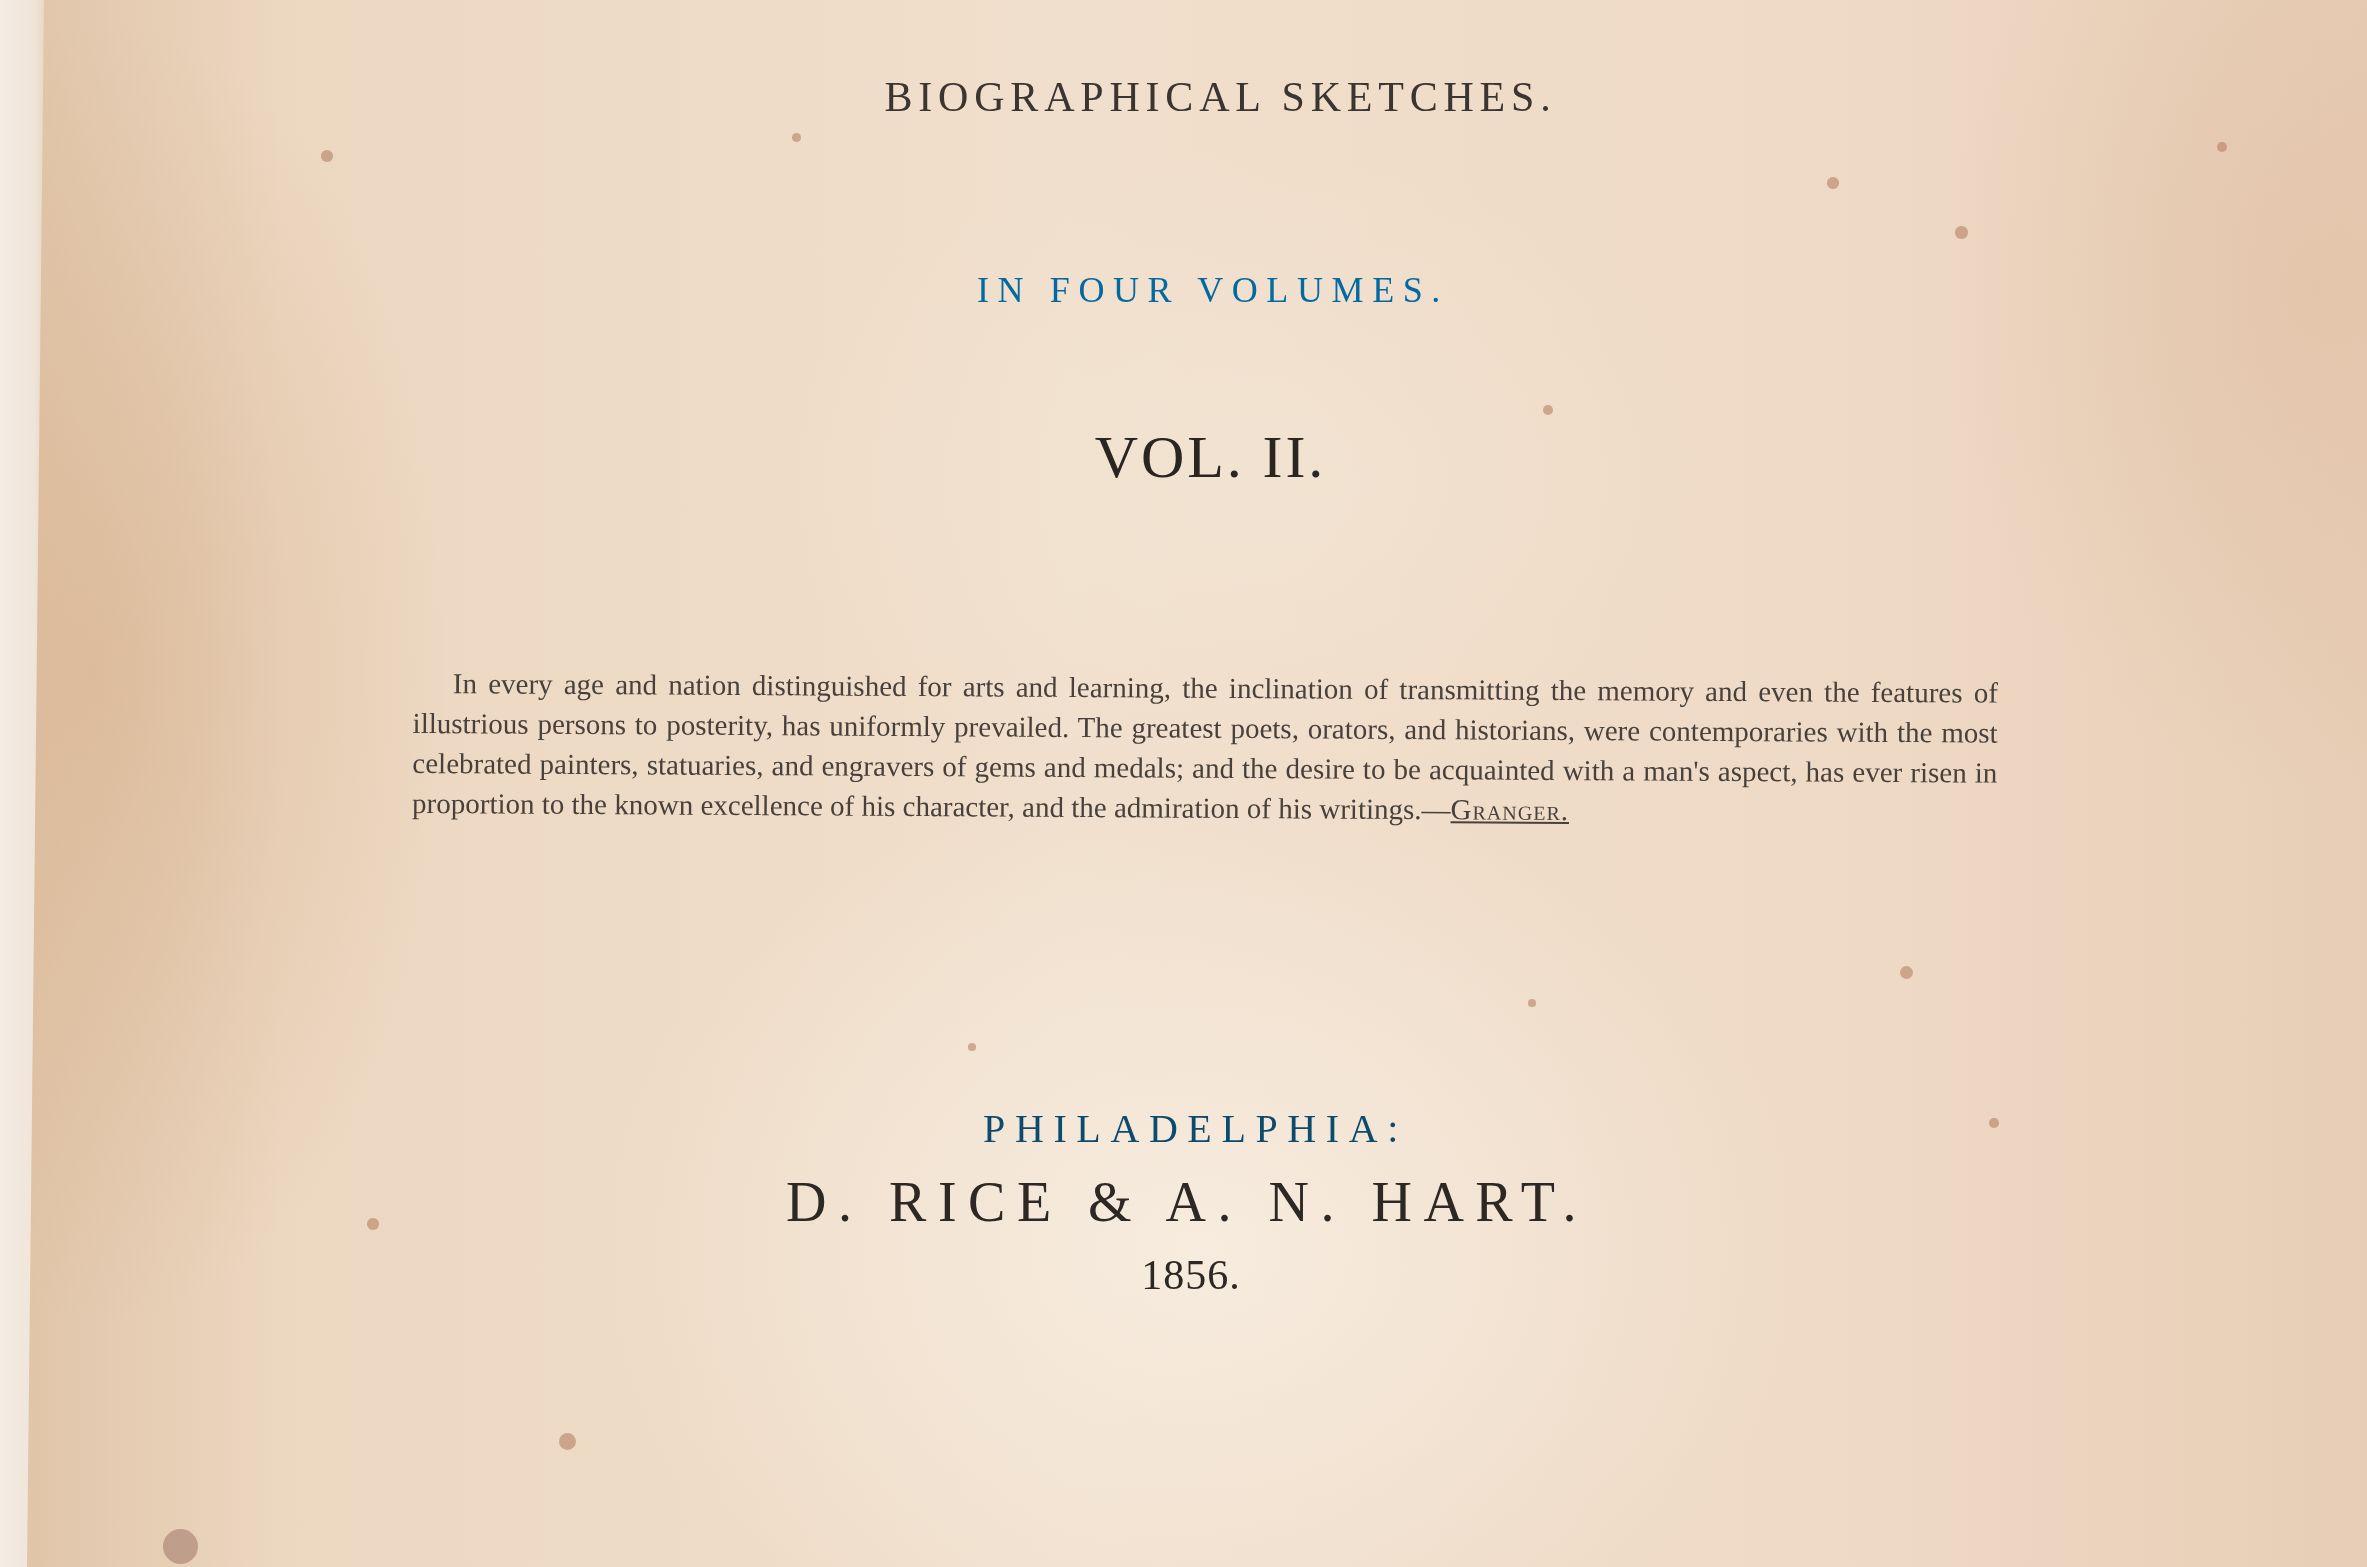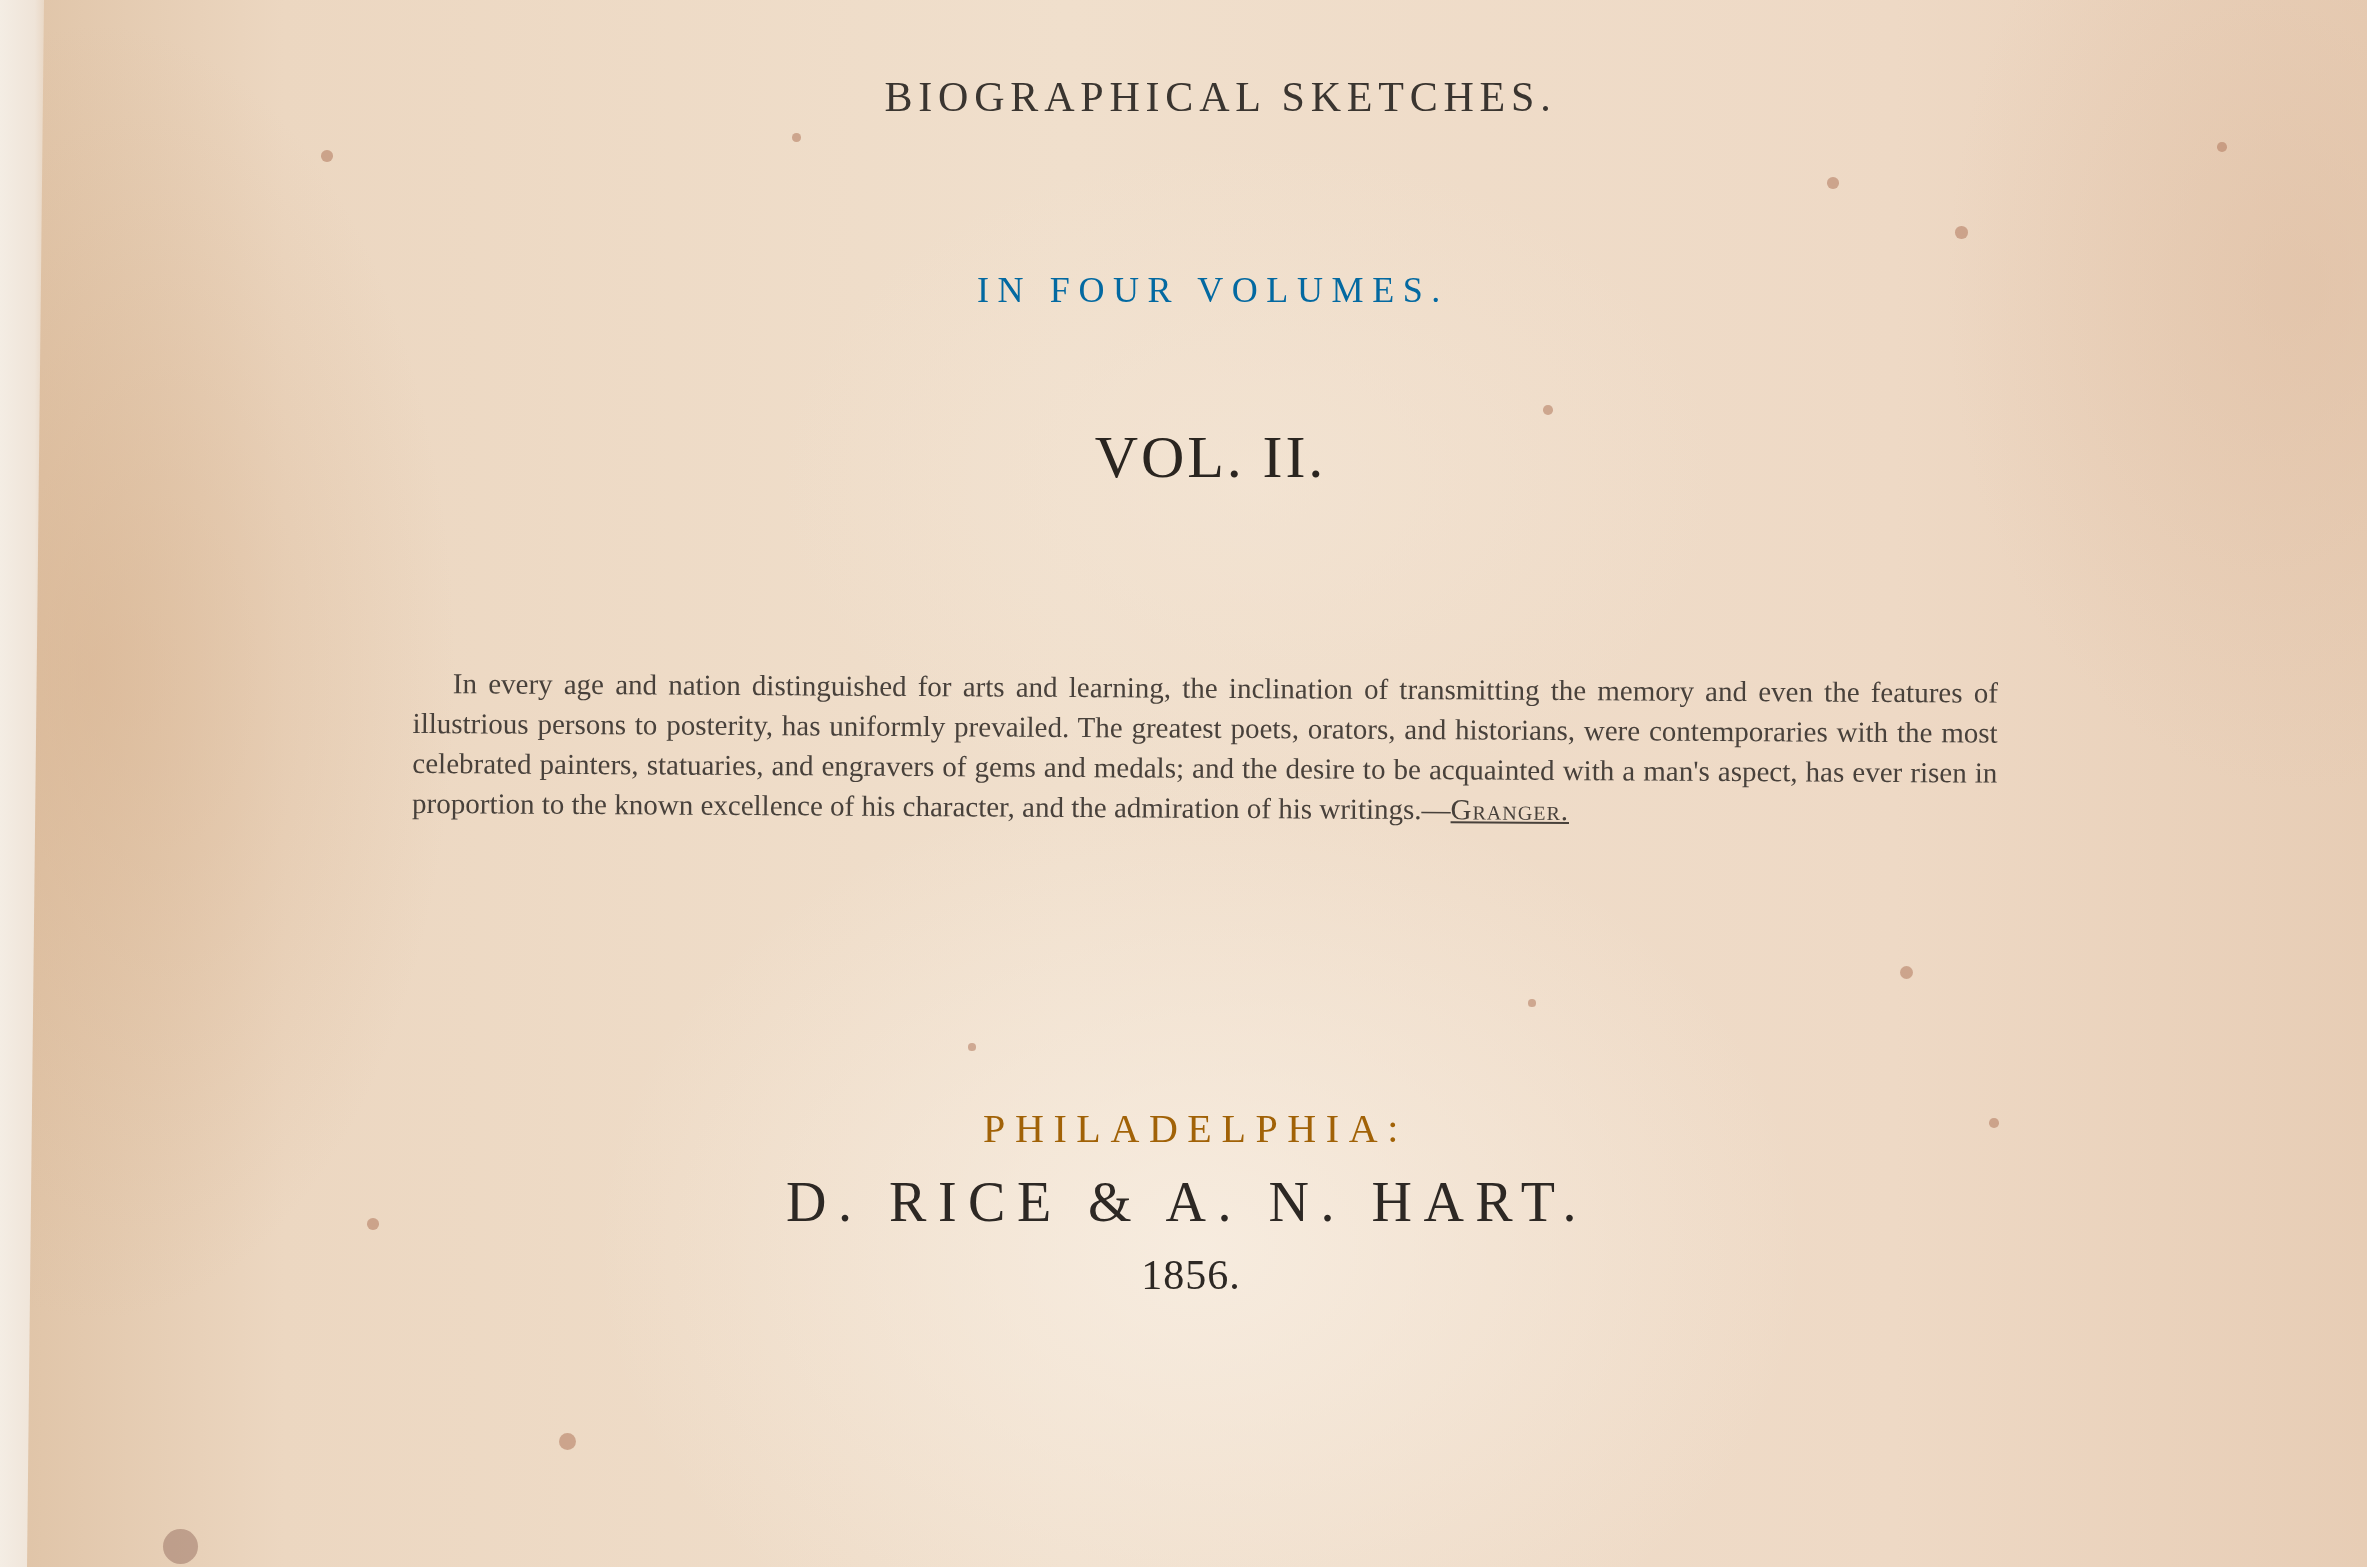--- a/index.html
+++ b/index.html
@@ -83,21 +83,21 @@
     text-align-last: left;
     transform: rotate(0.35deg);
     transform-origin: left top;
   }
   .quote p { margin: 0; text-indent: 40px; }
   .sc { font-variant: small-caps; letter-spacing: 1px; text-decoration: underline; }
   .city {
     left: 941px; top: 1105px; width: 509px;
     font-size: 40px;
     letter-spacing: 9.6px;
-    color: #a16207;
+    color: #0c4a6e;
   }
   .publisher {
     left: 774px; top: 1170px; width: 826px;
     font-size: 56px;
     letter-spacing: 11.5px;
     color: #2d2824;
   }
   .year {
     left: 1114px; top: 1251px; width: 154px;
     font-size: 42px;

